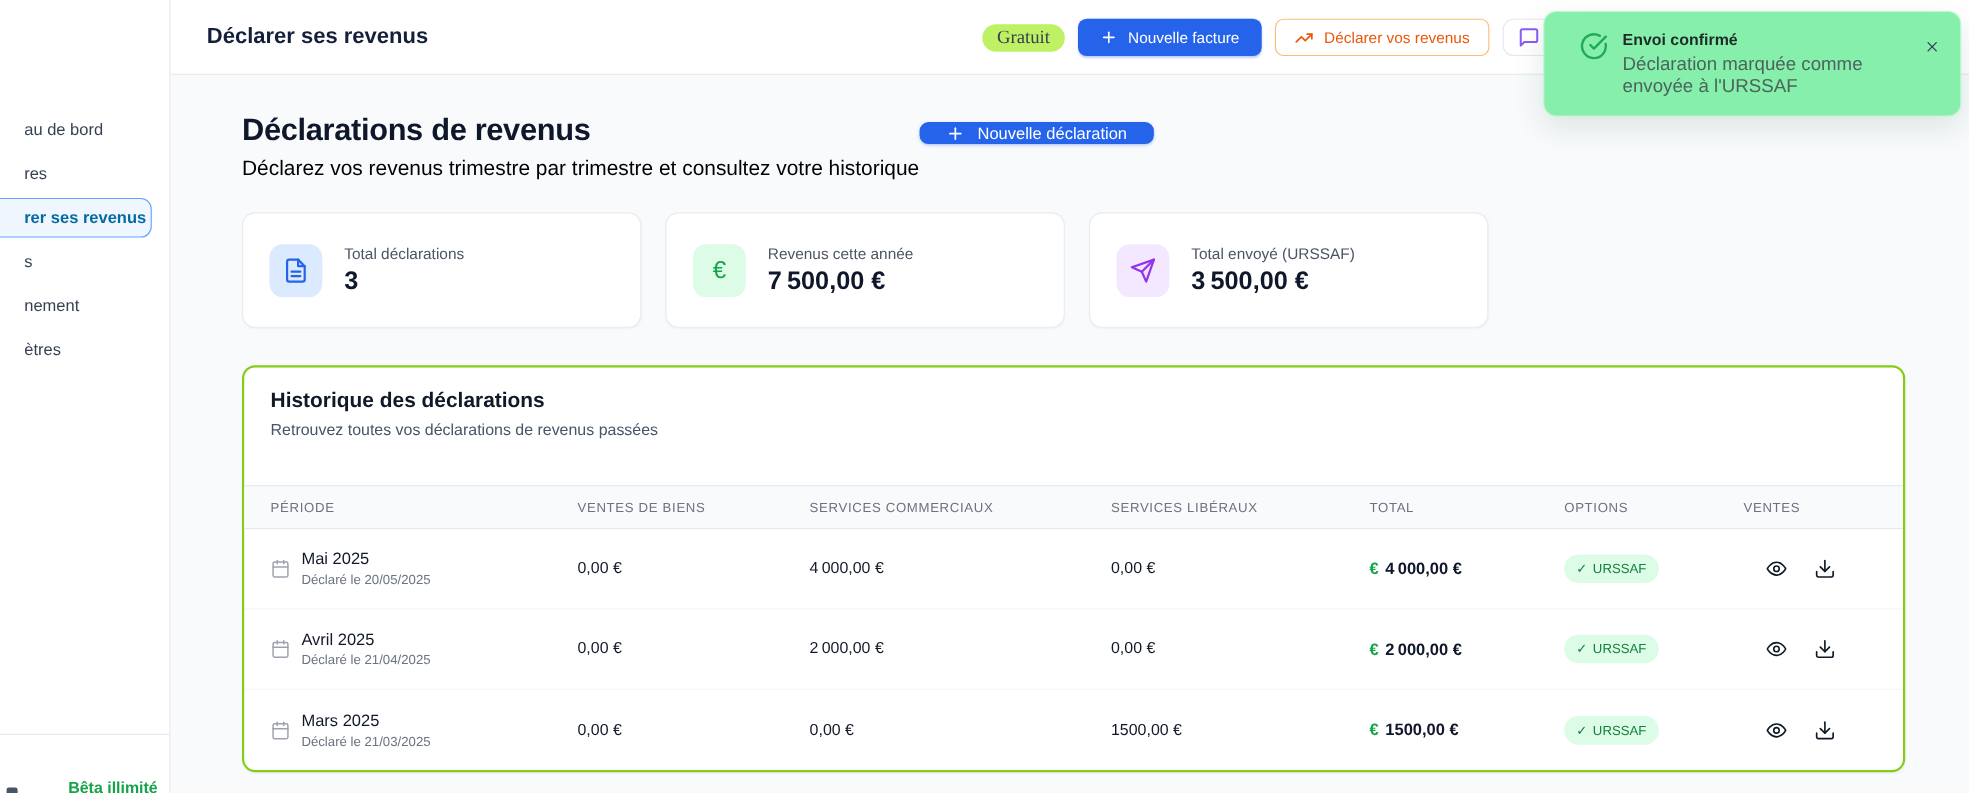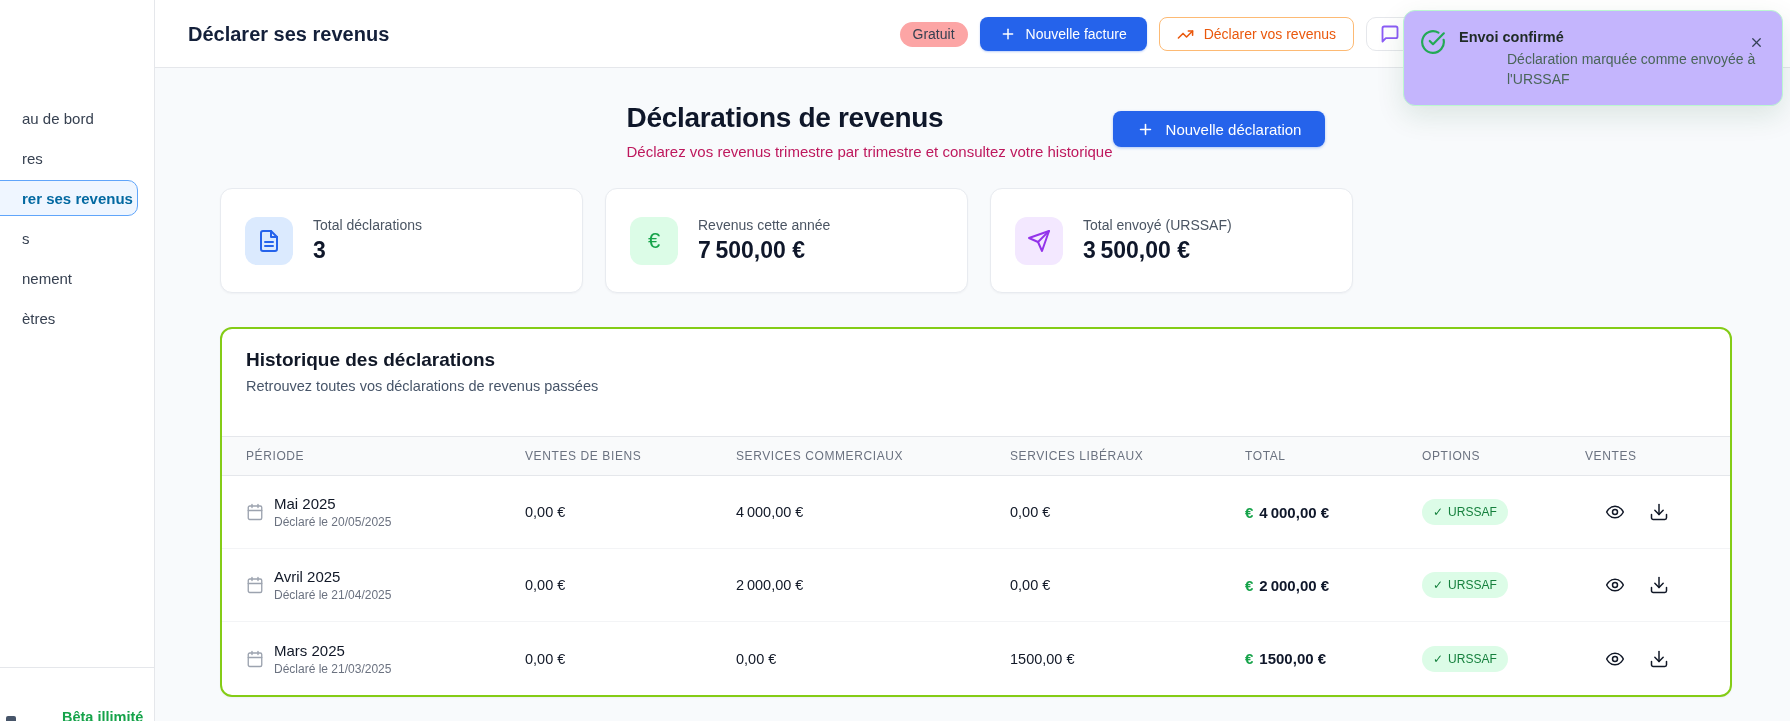--- a/index.html
+++ b/index.html
@@ -18,44 +18,44 @@
   .side-item.active .side-label { color:#0369a1; font-weight:700; }
   .side-divider { position:absolute; left:0; right:0; bottom:53px; height:1px; background:#e5e7eb; }
   .beta-badge { position:absolute; left:62px; top:709px; font-size:14.5px; font-weight:700; color:#16a34a; white-space:nowrap; }
   .cut-icon { position:absolute; left:6px; top:716px; width:10px; height:7px; background:#475569; border-radius:2px; }
 
   
   .topbar { position:absolute; left:155px; top:0; width:1635px; height:68px; background:#ffffff;
             border-bottom:1px solid #e5e7eb; z-index:4; }
   .topbar-title { position:absolute; left:33px; top:50%; transform:translateY(-50%); font-size:20px; font-weight:700; color:#14203a; }
   .topbar-actions { position:absolute; right:376px; top:0; height:68px; display:flex; align-items:center; gap:12px; }
-  .plan-pill { height:25px; display:flex; align-items:center; padding:0 13px; background:#fca5a5; border-radius:999px;
-               font-size:14px; color:#374151; }
+  .plan-pill { height:25px; display:flex; align-items:center; padding:0 13px; background:#bef264; border-radius:999px;
+               font-size:17px; color:#374151;font-family:Liberation Serif, serif; }
   .btn-primary { height:34px; display:flex; align-items:center; gap:10px; padding:0 20px; background:#2563eb; border:none;
                border-radius:8px; color:#ffffff; font-size:14px; font-family:inherit; cursor:pointer; box-shadow:0 1px 2px rgba(37,99,235,.3); }
   .btn-declare { height:34px; display:flex; align-items:center; gap:10px; padding:0 17px; background:#ffffff;
                border:1px solid #fdba74; border-radius:8px; color:#ea580c; font-size:14px; font-family:inherit; cursor:pointer; }
   .btn-chat { width:48px; height:34px; display:flex; align-items:center; justify-content:center; background:#ffffff;
                border:1px solid #e5e7eb; border-radius:10px; cursor:pointer; }
 
   
-  .toast { position:absolute; left:1403px; top:10px; width:380px; min-height:96px; background:#c4b5fd;
-           border:1px solid #bbf7d0; border-radius:12px; padding:16px 16px 14px 16px; z-index:50;
+  .toast { position:absolute; left:1403px; top:10px; width:380px; min-height:96px; background:#86efac;
+           border:1px solid #bbf7d0; border-radius:12px; padding:16px 16px 14px 32px; z-index:50;
            box-shadow:0 10px 28px rgba(20,83,45,.12); display:flex; gap:13px; }
   .toast-icon { flex:0 0 auto; margin-top:2px; }
   .toast-title { font-size:14.5px; font-weight:700; color:#1f2b26; line-height:20px; }
-  .toast-msg { margin-top:2px; font-size:14px; color:#4a6559; line-height:20px; width:252px;margin-left:48px; }
+  .toast-msg { margin-top:2px; font-size:17px; color:#4a6559; line-height:20px; width:252px; }
   .toast-close { position:absolute; right:14px; top:20px; background:none; border:none; cursor:pointer; padding:4px; line-height:0; }
 
   
   .content { position:absolute; left:155px; top:68px; width:1635px; height:653px; padding:34px 58px 0 65px; }
-  .page-head { display:flex; align-items:flex-start; justify-content:center; }
+  .page-head { display:flex; align-items:flex-start; justify-content:flex-start; }
   .page-title { font-size:28px; font-weight:700; letter-spacing:-0.3px; color:#0f172a; }
-  .page-subtitle { margin-top:9px; font-size:15px; color:#be185d; }
-  .btn-new-decl { margin-top:9px; height:36px; display:flex; align-items:center; gap:12px; padding:0 24px; background:#2563eb;
+  .page-subtitle { margin-top:9px; font-size:19px; color:#000000; }
+  .btn-new-decl { margin-top:9px; height:20px; display:flex; align-items:center; gap:12px; padding:0 24px; background:#2563eb;
            border:none; border-radius:8px; color:#ffffff; font-size:15px; font-family:inherit; cursor:pointer;
            box-shadow:0 1px 3px rgba(37,99,235,.35); }
 
   
   .stats { display:flex; gap:22px; margin-top:28px; }
   .stat-card { width:363px; height:105px; background:#ffffff; border:1px solid #e8ebf0; border-radius:12px;
            display:flex; align-items:center; padding:0 24px; box-shadow:0 1px 2px rgba(16,24,40,.04); }
   .stat-ic { width:48px; height:48px; border-radius:12px; display:flex; align-items:center; justify-content:center; flex:0 0 auto; }
   .stat-ic.blue { background:#dbeafe; }
   .stat-ic.green { background:#dcfce7; color:#16a34a; font-size:22px; }

